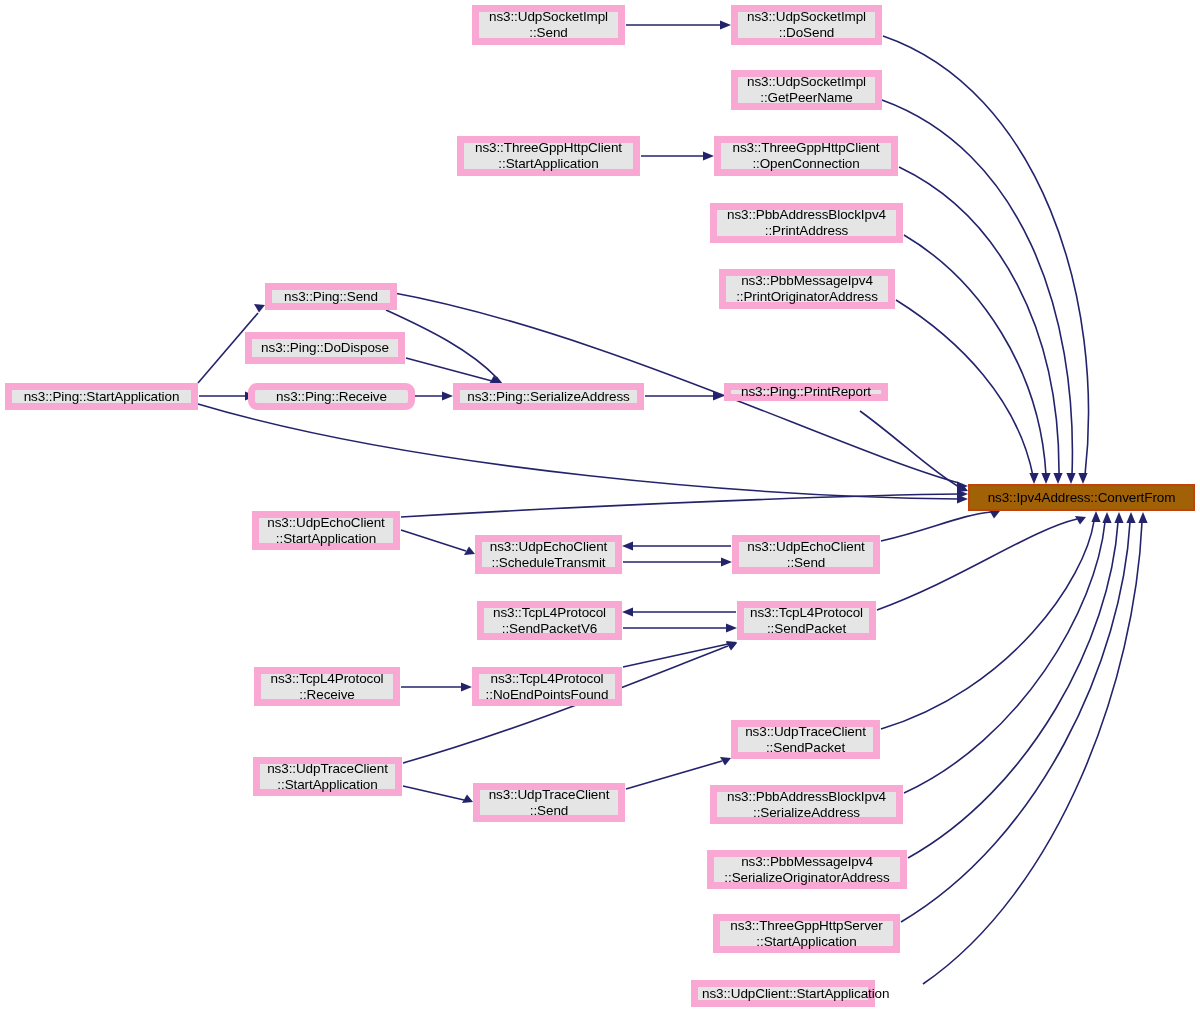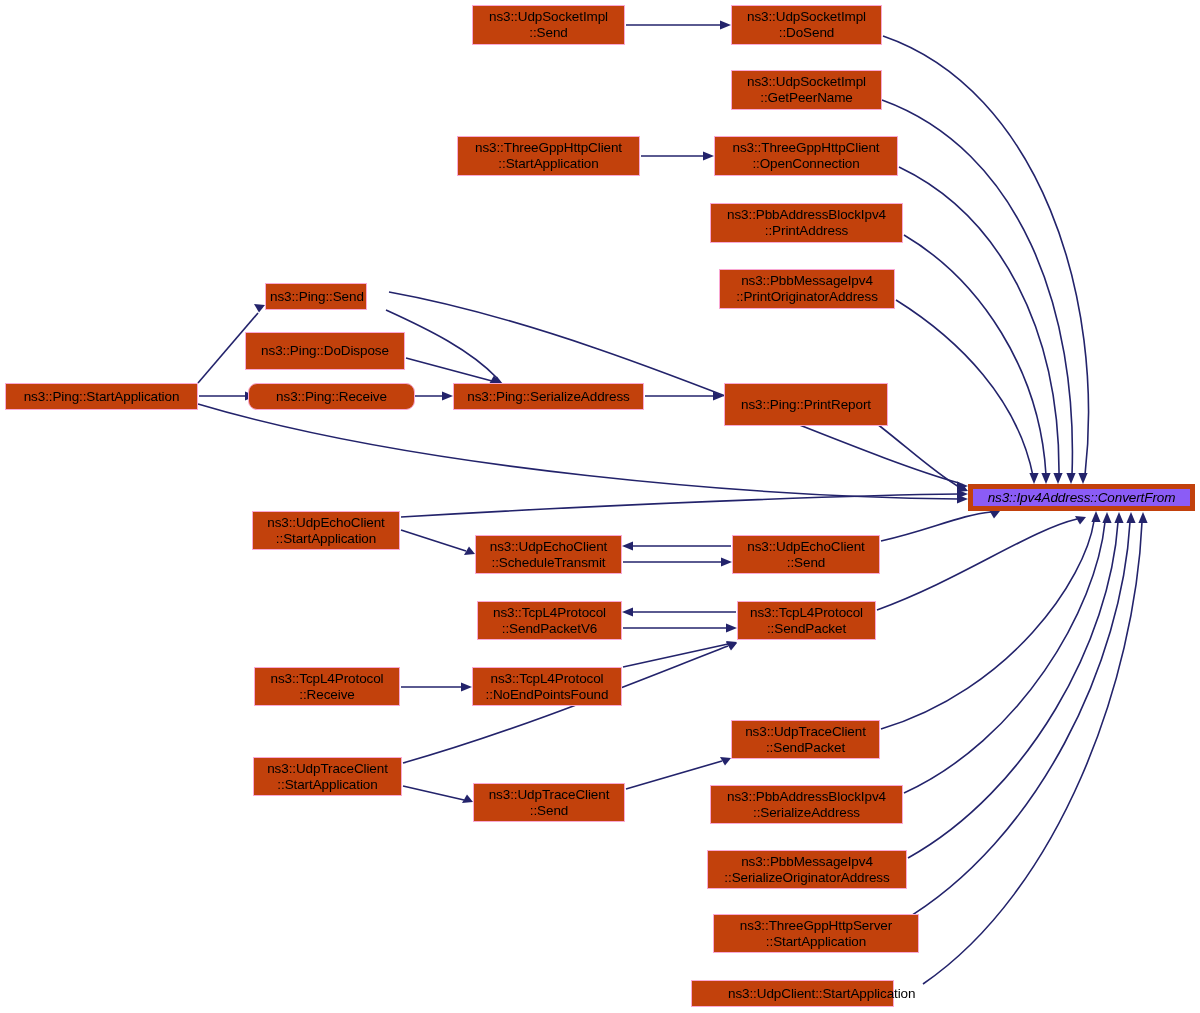--- a/index.html
+++ b/index.html
@@ -28,37 +28,36 @@
     stroke: #23236b;
     stroke-width: 1.6;
   }
   .arrow-head {
     fill: #23236b;
     stroke: none;
   }
   .node {
     position: absolute;
     box-sizing: border-box;
-    background: #c2410c;
-    border: 1px solid #f9a8d4;
+    background: #e5e5e5;
+    border: 7px solid #f9a8d4;
     display: flex;
     align-items: center;
     justify-content: center;
     text-align: center;
     color: #000000;
     font-size: 13.5px;
     line-height: 16px;
     letter-spacing: -0.1px;
     white-space: pre-line;
     z-index: 2;
   }
   .node.highlight {
-    background: #8b5cf6;
-    border: 5px solid #c2410c;
-    font-style: italic;
+    background: #a16207;
+    border: 2px solid #c2410c;
   }
   .node .lbl {
     display: block;
     width: 100%;
     padding: 0 4px;
     box-sizing: border-box;
   }
 </style>
 </head>
 <body>
@@ -142,26 +141,26 @@
       <div class="node" style="left: 731px; top: 70px; width: 151px; height: 40px;"><span class="lbl">ns3::UdpSocketImpl
 ::GetPeerName</span></div>
       <div class="node" style="left: 457px; top: 136px; width: 183px; height: 40px;"><span class="lbl">ns3::ThreeGppHttpClient
 ::StartApplication</span></div>
       <div class="node" style="left: 714px; top: 136px; width: 184px; height: 40px;"><span class="lbl">ns3::ThreeGppHttpClient
 ::OpenConnection</span></div>
       <div class="node" style="left: 710px; top: 203px; width: 193px; height: 40px;"><span class="lbl">ns3::PbbAddressBlockIpv4
 ::PrintAddress</span></div>
       <div class="node" style="left: 719px; top: 269px; width: 176px; height: 40px;"><span class="lbl">ns3::PbbMessageIpv4
 ::PrintOriginatorAddress</span></div>
-      <div class="node" style="left: 265px; top: 283px; width: 102px; height: 27px;"><span class="lbl">ns3::Ping::Send</span></div>
-      <div class="node" style="left: 245px; top: 332px; width: 160px; height: 38px;"><span class="lbl">ns3::Ping::DoDispose</span></div>
+      <div class="node" style="left: 265px; top: 283px; width: 132px; height: 27px;"><span class="lbl">ns3::Ping::Send</span></div>
+      <div class="node" style="left: 245px; top: 332px; width: 160px; height: 32px;"><span class="lbl">ns3::Ping::DoDispose</span></div>
       <div class="node" style="left: 5px; top: 383px; width: 193px; height: 27px; justify-content: center;"><span class="lbl">ns3::Ping::StartApplication</span></div>
       <div class="node" style="left: 248px; top: 383px; width: 167px; height: 27px; border-radius: 9px;"><span class="lbl">ns3::Ping::Receive</span></div>
       <div class="node" style="left: 453px; top: 383px; width: 191px; height: 27px;"><span class="lbl">ns3::Ping::SerializeAddress</span></div>
-      <div class="node" style="left: 724px; top: 383px; width: 164px; height: 43px;"><span class="lbl">ns3::Ping::PrintReport</span></div>
+      <div class="node" style="left: 724px; top: 383px; width: 164px; height: 18px;"><span class="lbl">ns3::Ping::PrintReport</span></div>
       <div class="node highlight" style="left: 968px; top: 484px; width: 227px; height: 27px;"><span class="lbl">ns3::Ipv4Address::ConvertFrom</span></div>
       <div class="node" style="left: 252px; top: 511px; width: 148px; height: 39px;"><span class="lbl">ns3::UdpEchoClient
 ::StartApplication</span></div>
       <div class="node" style="left: 475px; top: 535px; width: 147px; height: 39px;"><span class="lbl">ns3::UdpEchoClient
 ::ScheduleTransmit</span></div>
       <div class="node" style="left: 732px; top: 535px; width: 148px; height: 39px;"><span class="lbl">ns3::UdpEchoClient
 ::Send</span></div>
       <div class="node" style="left: 477px; top: 601px; width: 145px; height: 39px;"><span class="lbl">ns3::TcpL4Protocol
 ::SendPacketV6</span></div>
       <div class="node" style="left: 737px; top: 601px; width: 139px; height: 39px;"><span class="lbl">ns3::TcpL4Protocol
@@ -173,17 +172,17 @@
       <div class="node" style="left: 731px; top: 720px; width: 149px; height: 39px;"><span class="lbl">ns3::UdpTraceClient
 ::SendPacket</span></div>
       <div class="node" style="left: 253px; top: 757px; width: 149px; height: 39px;"><span class="lbl">ns3::UdpTraceClient
 ::StartApplication</span></div>
       <div class="node" style="left: 710px; top: 785px; width: 193px; height: 39px;"><span class="lbl">ns3::PbbAddressBlockIpv4
 ::SerializeAddress</span></div>
       <div class="node" style="left: 473px; top: 783px; width: 152px; height: 39px;"><span class="lbl">ns3::UdpTraceClient
 ::Send</span></div>
       <div class="node" style="left: 707px; top: 850px; width: 200px; height: 39px;"><span class="lbl">ns3::PbbMessageIpv4
 ::SerializeOriginatorAddress</span></div>
-      <div class="node" style="left: 713px; top: 914px; width: 206px; height: 39px; justify-content: flex-end;"><span class="lbl">ns3::ThreeGppHttpServer
+      <div class="node" style="left: 713px; top: 914px; width: 187px; height: 39px; justify-content: flex-end;"><span class="lbl">ns3::ThreeGppHttpServer
 ::StartApplication</span></div>
-      <div class="node" style="left: 691px; top: 980px; width: 203px; height: 27px; padding-left: 32px;"><span class="lbl">ns3::UdpClient::StartApplication</span></div>
+      <div class="node" style="left: 691px; top: 980px; width: 184px; height: 27px;"><span class="lbl">ns3::UdpClient::StartApplication</span></div>
     </div>
 </div>
 
 </body></html>

